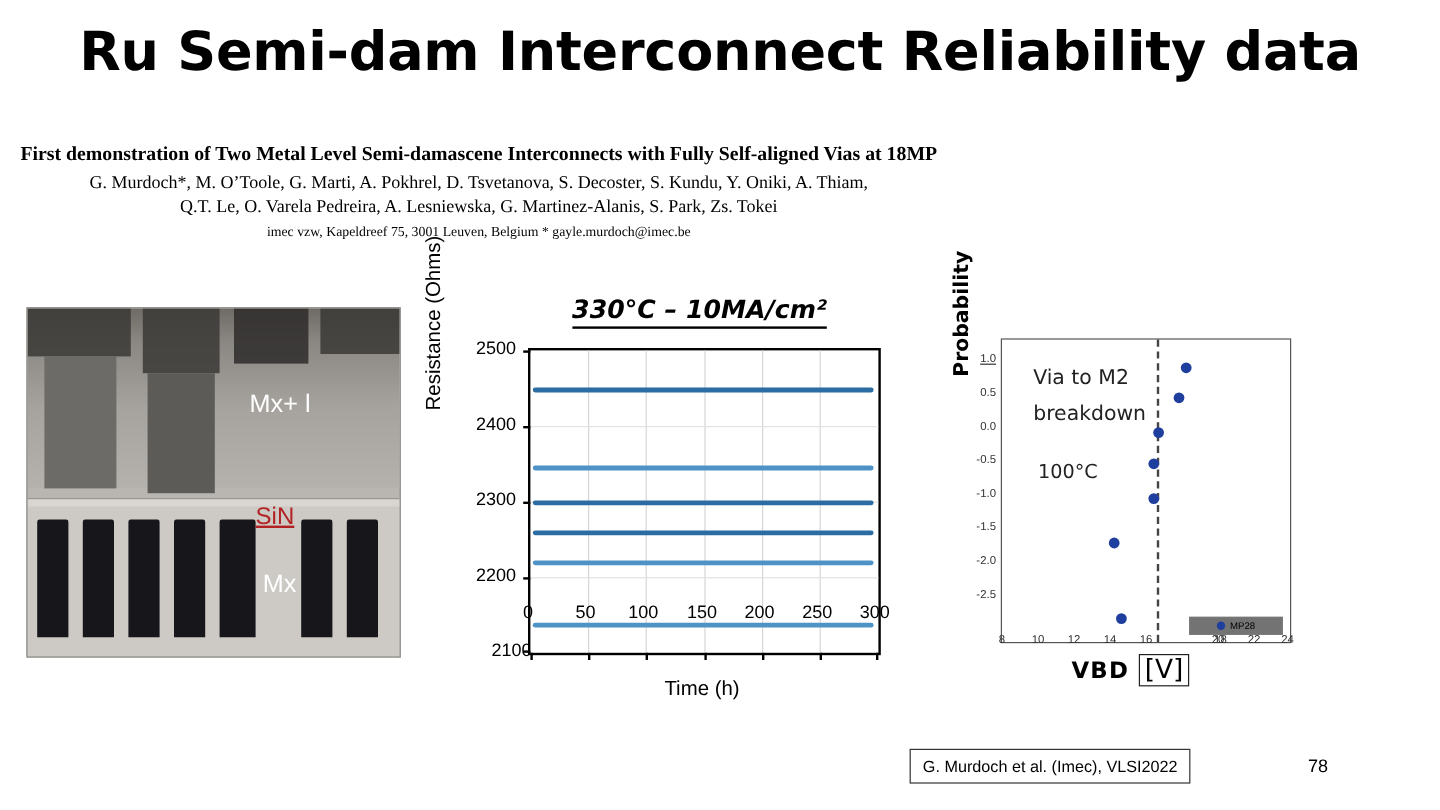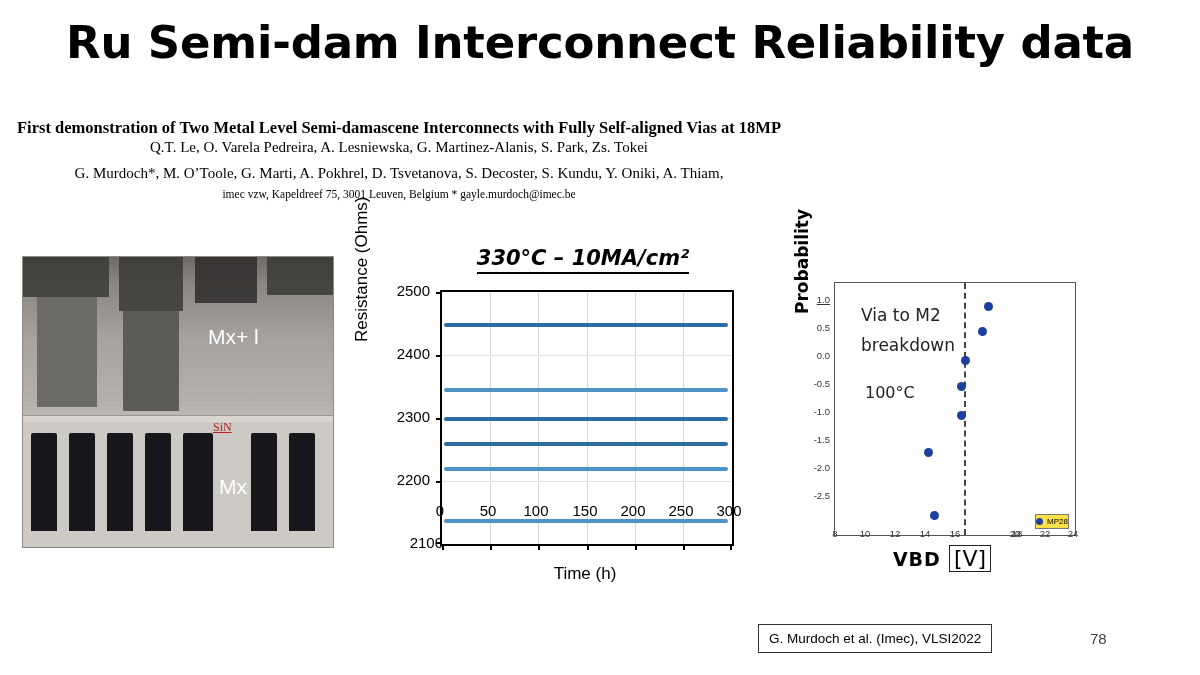--- a/index.html
+++ b/index.html
@@ -25,21 +25,21 @@
   }
   .tem .top-layer{position:absolute;left:0;top:0;width:100%;height:150px;
     background:linear-gradient(180deg,#6e6b66 0%,#8a8782 18%,#a6a39e 55%,#b5b2ad 100%);}
   .tem .dark-top{position:absolute;top:0;height:40px;background:#3a3836;opacity:.85;}
   .tem .via{position:absolute;background:#4a4846;}
   .tem .sin-line{position:absolute;left:0;top:158px;width:100%;height:7px;
     background:#d9d6d1;border-top:1px solid #9a9792;border-bottom:1px solid #6e6b66;}
   .tem .lower{position:absolute;left:0;top:165px;width:100%;height:125px;background:#cdcac5;}
   .tem .bar{position:absolute;top:176px;height:98px;background:#17161a;border-radius:2px 2px 0 0;}
   .tem .lbl{position:absolute;color:#ffffff;font-family:"Liberation Sans",sans-serif;font-size:21px;}
-  .tem .lbl-sin{position:absolute;color:#b22222;font-family:Liberation Serif, serif;font-size:12px;
+  .tem .lbl-sin{position:absolute;color:#b22222;font-family:Liberation Sans, sans-serif;font-size:20px;
     text-decoration:underline;text-decoration-color:#b22222;}
 
   
   .chart-mid{position:absolute;left:358px;top:246px;width:400px;height:340px;}
   .chart-mid .ctitle{
     position:absolute;left:60px;top:0;width:330px;text-align:center;
     font-family:"DejaVu Sans",sans-serif;font-style:italic;font-weight:bold;font-size:21px;color:#000;
   }
   .chart-mid .ctitle span{border-bottom:2.5px solid #000;padding-bottom:2px;}
   .plotbox{position:absolute;left:82px;top:44px;width:290px;height:252px;border:2px solid #000;background:#fff;}
@@ -60,41 +60,41 @@
   .chart-right{position:absolute;left:790px;top:274px;width:300px;height:320px;}
   .rbox{position:absolute;left:44px;top:8px;width:240px;height:252px;border:1.5px solid #555;background:#fff;}
   .rpt{position:absolute;width:9px;height:9px;border-radius:50%;background:#1f3f9e;}
   .rline{position:absolute;top:0;bottom:0;border-left:2px dashed #444;}
   .rytick{position:absolute;right:0;width:36px;text-align:right;font-size:9.5px;color:#333;
     font-family:"Liberation Sans",sans-serif;}
   .rxtick{position:absolute;top:254px;width:22px;text-align:center;font-size:9.5px;color:#333;}
   .rylabel{position:absolute;left:2px;top:40px;transform:rotate(-90deg);transform-origin:left top;
     font-weight:bold;font-size:17px;font-family:"DejaVu Sans",sans-serif;}
   .rann{position:absolute;font-family:"DejaVu Sans",sans-serif;color:#222;font-size:17px;}
-  .rlegend{position:absolute;right:6px;bottom:6px;border:1px solid #777;background:#fde047;
-    padding:2px 0;font-size:8px;display:flex;align-items:center;gap:4px;}
+  .rlegend{position:absolute;right:6px;bottom:6px;border:1px solid #777;background:#737373;
+    padding:2px 22px;font-size:8px;display:flex;align-items:center;gap:4px;}
   .rlegend .dot{width:7px;height:7px;border-radius:50%;background:#1f3f9e;display:inline-block;}
   .rxlabel{position:absolute;left:32px;width:240px;top:272px;text-align:center;}
   .rxlabel b{font-family:"DejaVu Sans",sans-serif;font-size:19px;letter-spacing:1px;}
   .rxlabel .vunit{font-family:"DejaVu Sans",sans-serif;font-size:22px;border:1.5px solid #222;
     padding:0 4px;margin-left:8px;}
 
   .citation{position:absolute;left:758px;top:624px;border:1px solid #333;background:#fff;
     padding:6px 10px;font-size:13.5px;font-family:"Liberation Sans",sans-serif;color:#000;}
-  .pagenum{position:absolute;left:1090px;top:630px;font-size:15px;color:#404040;}
+  .pagenum{position:absolute;left:1090px;top:630px;font-size:15px;color:#000000;}
 </style>
 </head>
 <body>
 
 <div class="slide-title">Ru Semi-dam Interconnect Reliability data</div>
 
 <div class="ref-block">
   <div class="ref-title">First demonstration of Two Metal Level Semi-damascene Interconnects with Fully Self-aligned Vias at 18MP</div>
+  <div class="ref-authors">G. Murdoch*, M. O’Toole, G. Marti, A. Pokhrel, D. Tsvetanova, S. Decoster, S. Kundu, Y. Oniki, A. Thiam,</div>
   <div class="ref-authors" style="margin-top:0">Q.T. Le, O. Varela Pedreira, A. Lesniewska, G. Martinez-Alanis, S. Park, Zs. Tokei</div>
-  <div class="ref-authors">G. Murdoch*, M. O’Toole, G. Marti, A. Pokhrel, D. Tsvetanova, S. Decoster, S. Kundu, Y. Oniki, A. Thiam,</div>
   <div class="ref-affil">imec vzw, Kapeldreef 75, 3001 Leuven, Belgium * gayle.murdoch@imec.be</div>
 </div>
 
 <div class="tem">
   <div class="top-layer"></div>
   <div class="dark-top" style="left:0;width:86px;"></div>
   <div class="dark-top" style="left:96px;width:64px;height:54px;"></div>
   <div class="dark-top" style="left:172px;width:62px;height:46px;background:#2e2c2a;"></div>
   <div class="dark-top" style="left:244px;width:66px;height:38px;"></div>
   <div class="via" style="left:100px;top:54px;width:56px;height:100px;background:#5d5b58;"></div>

